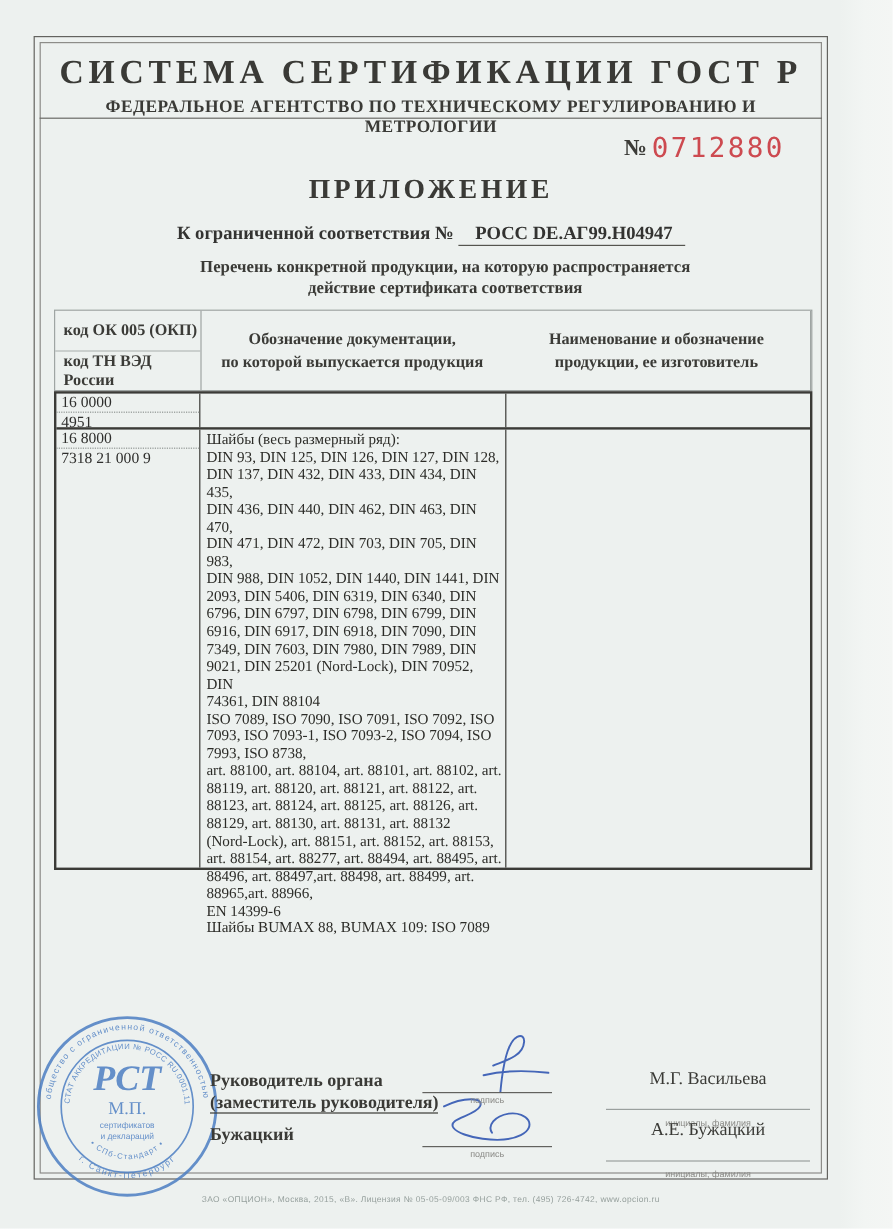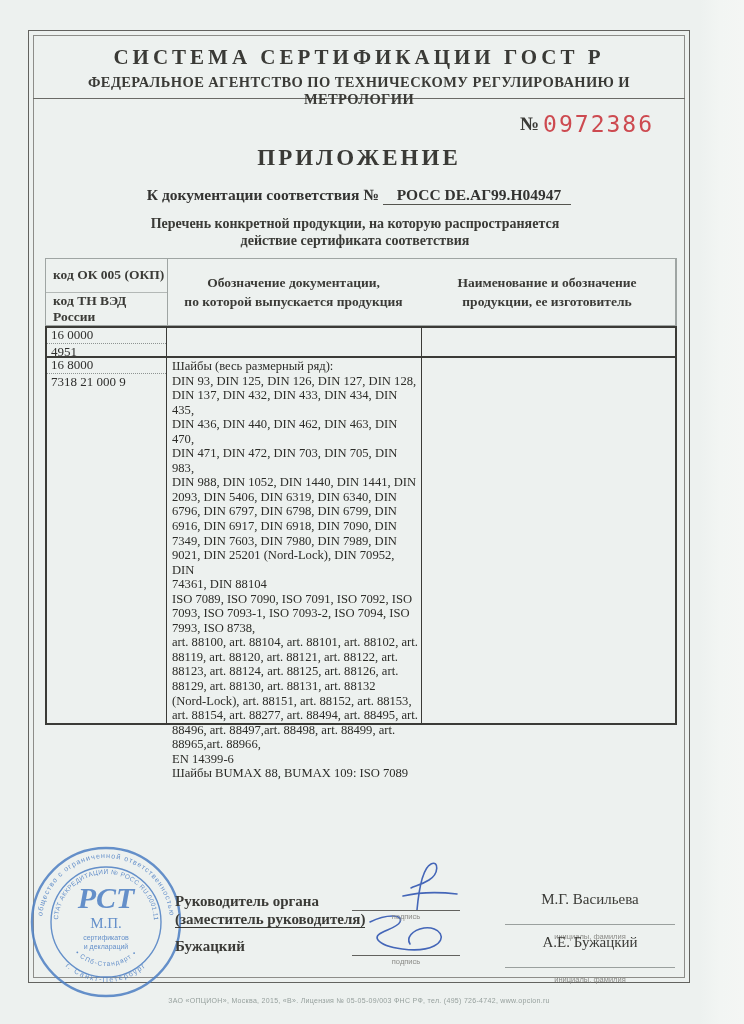--- a/index.html
+++ b/index.html
@@ -17,41 +17,41 @@
   .frame-inner {
     position:absolute; left:4px; top:4px; right:4px; bottom:4px;
     border:1px solid #8d8d89;
   }
   
   .header-band {
     position:absolute; left:33px; top:35px; width:652px; height:64px;
     border-bottom:1.5px solid #6a6a66; text-align:center;
   }
   .sys-title {
-    margin-top:10px; font-size:21px; font-weight:bold; letter-spacing:4px; color:#3a3a36;
+    margin-top:10px; font-size:28px; font-weight:bold; letter-spacing:4px; color:#3a3a36;
   }
   .agency {
     margin-top:4px; font-size:14.5px; font-weight:bold; letter-spacing:0.4px; color:#3a3a36;
   }
   
   .blank-number { position:absolute; left:520px; top:111px; width:175px; white-space:nowrap; }
   .num-prefix { font-size:19px; font-weight:bold; color:#3c3c38; vertical-align:2px; }
   .num-value { font-family:"DejaVu Sans Mono", monospace; font-size:23px; letter-spacing:2px; color:#cd4a50; }
   
   .doc-title {
     position:absolute; left:28px; top:145px; width:662px; text-align:center;
     font-size:23px; font-weight:bold; letter-spacing:3px; color:#3a3a36;
   }
   .cert-line {
     position:absolute; left:28px; top:186px; width:662px; text-align:center;
     font-size:15.5px; font-weight:600; color:#333331;
   }
   .cert-number { border-bottom:1px solid #55554f; padding:0 10px 1px 14px; font-weight:600; }
   .subtitle {
-    position:absolute; left:24px; top:215px; width:662px; text-align:center;
+    position:absolute; left:40px; top:215px; width:662px; text-align:center;
     font-size:14px; font-weight:bold; line-height:17px; color:#3a3a36;
   }
   
   .tbl { position:absolute; left:45px; top:258px; width:632px; }
   .tbl-header { display:flex; height:68px; border:1px solid #9fa5a3; background:transparent; }
   .th { font-size:13.5px; font-weight:600; color:#3b3b37; }
   .th-col1 { width:122px; border-right:1px solid #9fa5a3; display:flex; flex-direction:column; }
   .th-col1 > div { flex:1; display:flex; align-items:center; padding-left:7px; }
   .th-col1 > div:first-child { border-bottom:1px solid #b3b8b6; }
   .th-col2 { width:257px; border-right:1px solid #9fa5a3; display:flex; align-items:center; justify-content:center; text-align:center; line-height:19px; white-space:pre-line; }
@@ -94,27 +94,27 @@
     <div class="frame-inner"></div>
   </div>
 
   <div class="header-band">
     <div class="sys-title">СИСТЕМА СЕРТИФИКАЦИИ ГОСТ Р</div>
     <div class="agency">ФЕДЕРАЛЬНОЕ АГЕНТСТВО ПО ТЕХНИЧЕСКОМУ РЕГУЛИРОВАНИЮ И МЕТРОЛОГИИ</div>
   </div>
 
   <div class="blank-number">
     <span class="num-prefix">№</span>
-    <span class="num-value">0972386</span>
+    <span class="num-value">0712880</span>
   </div>
 
   <div class="doc-title">ПРИЛОЖЕНИЕ</div>
 
   <div class="cert-line">
-    <span>К документации соответствия №</span>
+    <span>К ограниченной соответствия №</span>
     <span class="cert-number">РОСС DE.АГ99.Н04947</span>
   </div>
 
   <div class="subtitle">
     <div>Перечень конкретной продукции,  на которую распространяется</div>
     <div>действие сертификата соответствия</div>
   </div>
 
   <div class="tbl">
     <div class="tbl-header">

